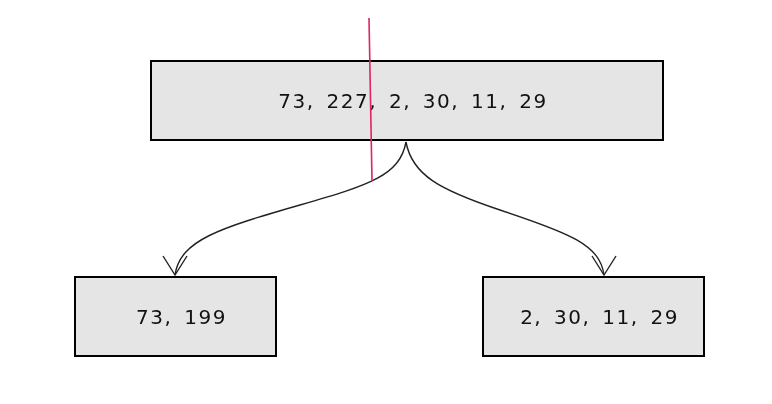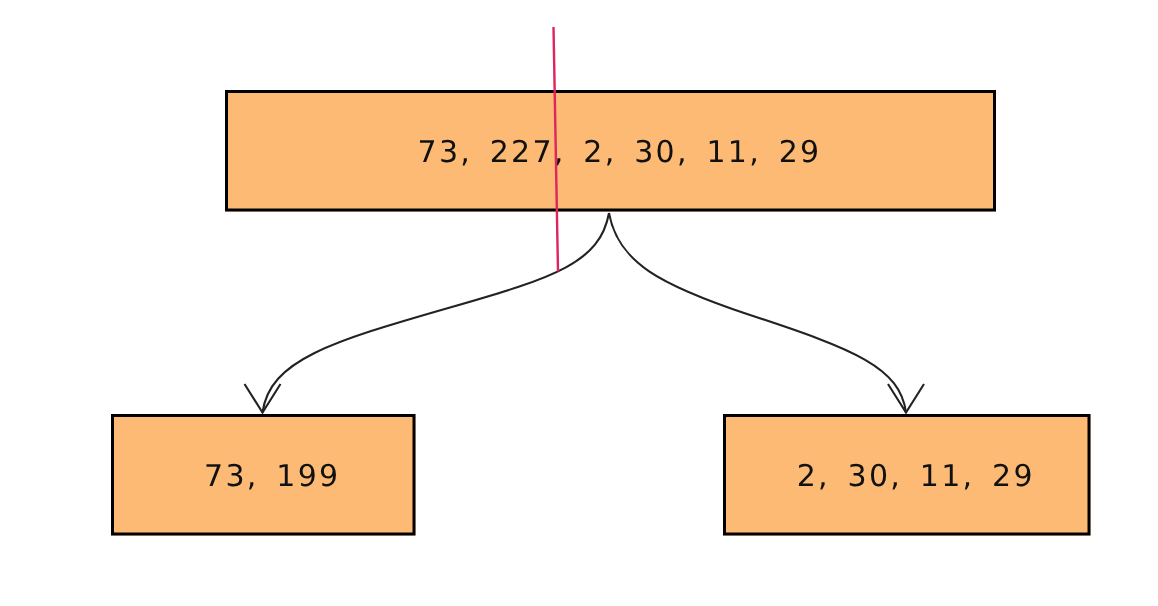--- a/index.html
+++ b/index.html
@@ -1,27 +1,27 @@
 <!DOCTYPE html>
 <html><head>
 <meta charset="utf-8">
 <style>
   html, body { margin: 0; padding: 0; background: #ffffff; }
   body { width: 772px; height: 404px; position: relative; overflow: hidden; font-family: "DejaVu Sans", sans-serif; }
   svg.links { position: absolute; left: 0; top: 0; }
   .node {
     position: absolute; box-sizing: border-box;
-    border: 2px solid #000; background: #fdba74;
+    border: 2px solid #000; background: #e5e5e5;
     display: flex; align-items: center; justify-content: center;
     font-family: "DejaVu Sans", sans-serif; font-size: 20px; color: #111;
     letter-spacing: 1.5px; word-spacing: 4px; padding-left: 12px;
   }
   #root { left: 150px; top: 60px; width: 514px; height: 81px; }
   #left { left: 74px; top: 276px; width: 203px; height: 81px; }
-  #right { left: 482px; top: 276px; width: 245px; height: 81px; }
+  #right { left: 482px; top: 276px; width: 223px; height: 81px; }
   svg.overlay { position: absolute; left: 0; top: 0; pointer-events: none; }
 </style>
 </head>
 <body>
 
 <svg class="links" width="772" height="404">
   <g fill="none" stroke="#222" stroke-width="1.4">
     <path d="M406 142 C 400 175, 370 185, 300 205 C 220 228, 180 240, 175 275"></path>
     <path d="M406 142 C 412 175, 440 190, 500 210 C 570 233, 600 245, 604 275"></path>
     <path d="M163 256 L175 275 L187 256"></path>

